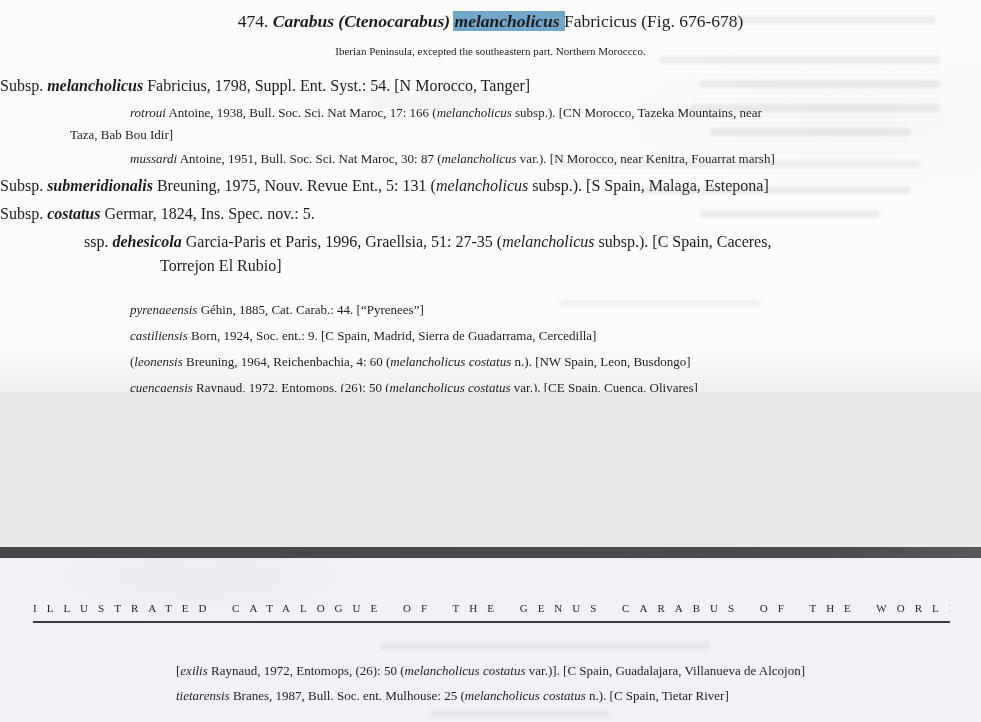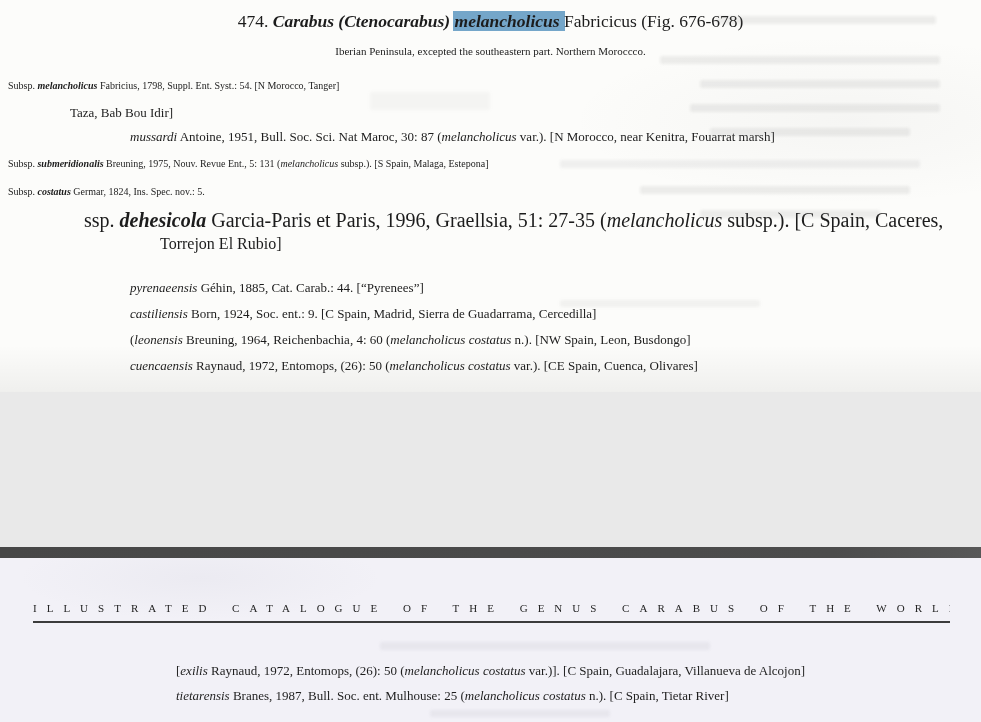--- a/index.html
+++ b/index.html
@@ -26,22 +26,22 @@
   }
   .distribution-note{
     margin-top:9px;text-align:center;
     font-size:11px;line-height:19px;color:#222;
   }
   .taxon-entries{margin-top:13px;}
   .entry{margin-bottom:4px;}
   .taxon-entries .entry:nth-child(6){margin-bottom:21px;}
   .taxon-entries .entry:nth-child(2){margin-bottom:2px;}
   .line{white-space:nowrap;}
-  .line-subsp{padding-left:8px;font-size:10px;line-height:24px;}
-  .line-ssp{padding-left:84px;font-size:20px;line-height:24px;}
+  .line-subsp{padding-left:0;font-size:16px;line-height:24px;}
+  .line-ssp{padding-left:84px;font-size:16px;line-height:24px;}
   .line-ssp-cont{padding-left:160px;font-size:16px;line-height:24px;}
   .line-syn{padding-left:130px;font-size:13px;line-height:22px;}
   .line-syn-cont{padding-left:70px;font-size:13px;line-height:22px;}
   .seg-bi{font-weight:bold;font-style:italic;}
   .seg-it{font-style:italic;}
   .seg-hl{background:#74a6c9;box-shadow:5px 0 0 #74a6c9,-2px 0 0 #74a6c9;}
   .page-number{
     position:absolute;left:0;right:0;top:448px;text-align:center;
     font-size:15px;letter-spacing:1px;color:#1a1a1a;
   }
@@ -104,20 +104,21 @@
   <div class="ghost g10"></div>
   <div class="ghost g11"></div>
 
   <div class="species-heading"><span>474. </span><span class="seg-bi">Carabus (Ctenocarabus) </span><span class="seg-bi seg-hl">melancholicus</span><span> Fabricicus (Fig. 676-678)</span></div>
   <div class="distribution-note">Iberian Peninsula, excepted the southeastern part. Northern Moroccco.</div>
   <div class="taxon-entries">
       <div class="entry">
         <div class="line line-subsp"><span>Subsp. </span><span class="seg-bi">melancholicus</span><span> Fabricius, 1798, Suppl. Ent. Syst.: 54. [N Morocco, Tanger]</span></div>
       </div>
       <div class="entry">
+        <div class="line line-syn"><span class="seg-it">rotroui</span><span> Antoine, 1938, Bull. Soc. Sci. Nat Maroc, 17: 166 (</span><span class="seg-it">melancholicus</span><span> subsp.). [CN Morocco, Tazeka Mountains, near</span></div>
         <div class="line line-syn-cont"><span>Taza, Bab Bou Idir]</span></div>
       </div>
       <div class="entry">
         <div class="line line-syn"><span class="seg-it">mussardi</span><span> Antoine, 1951, Bull. Soc. Sci. Nat Maroc, 30: 87 (</span><span class="seg-it">melancholicus</span><span> var.). [N Morocco, near Kenitra, Fouarrat marsh]</span></div>
       </div>
       <div class="entry">
         <div class="line line-subsp"><span>Subsp. </span><span class="seg-bi">submeridionalis</span><span> Breuning, 1975, Nouv. Revue Ent., 5: 131 (</span><span class="seg-it">melancholicus</span><span> subsp.). [S Spain, Malaga, Estepona]</span></div>
       </div>
       <div class="entry">
         <div class="line line-subsp"><span>Subsp. </span><span class="seg-bi">costatus</span><span> Germar, 1824, Ins. Spec. nov.: 5.</span></div>

